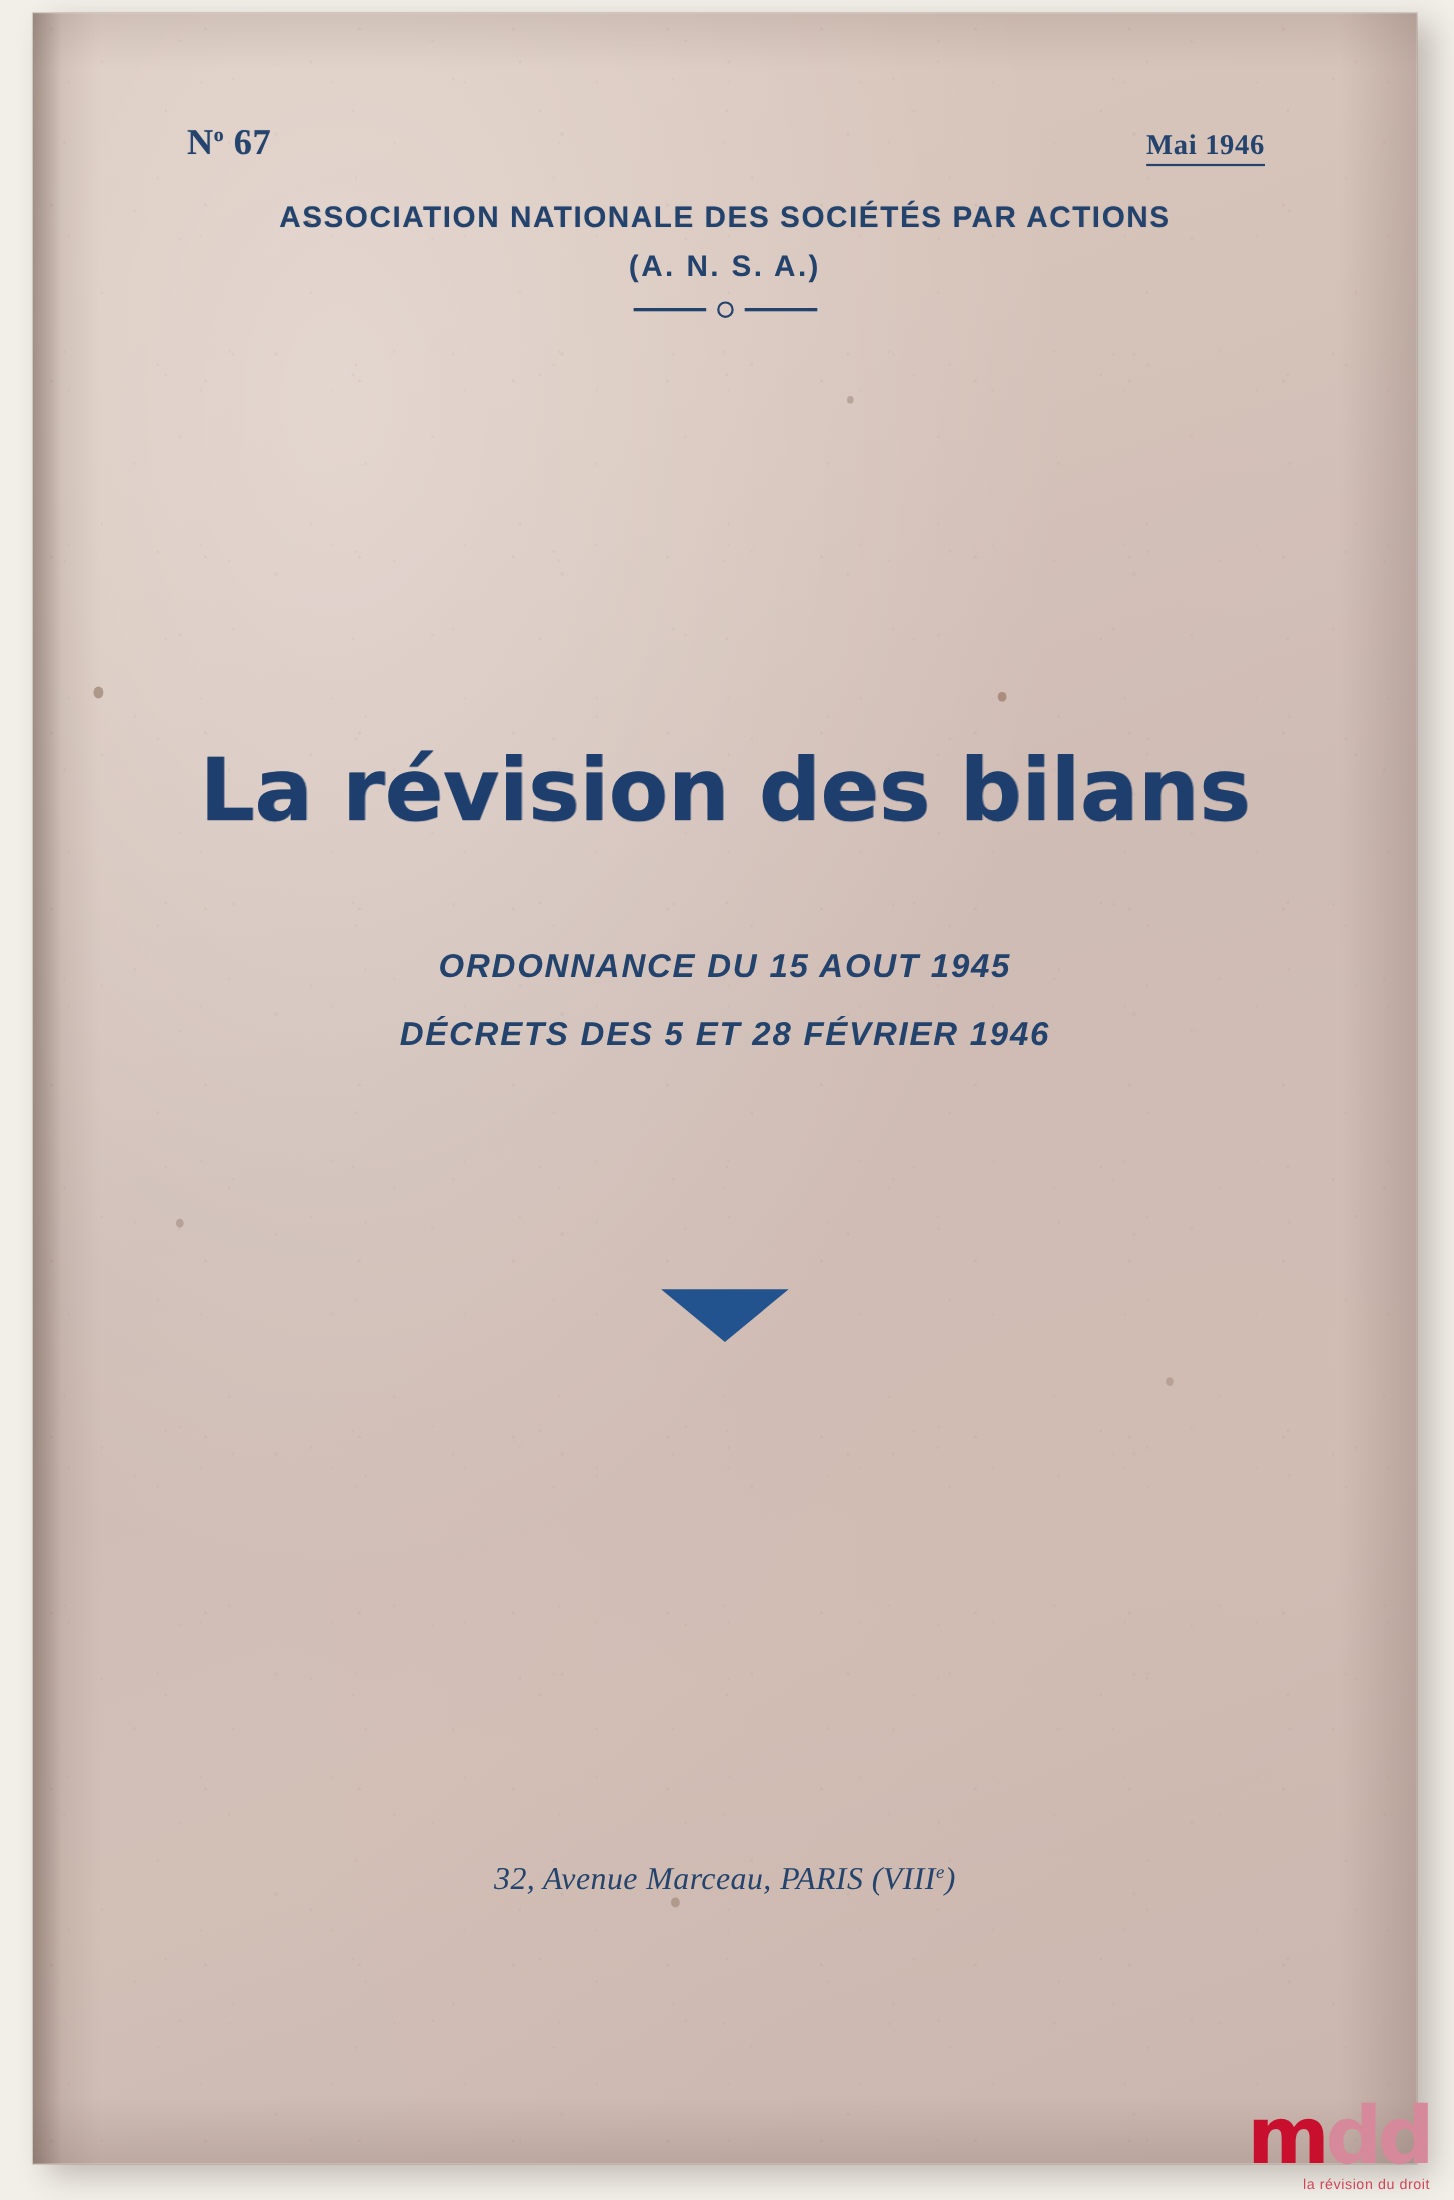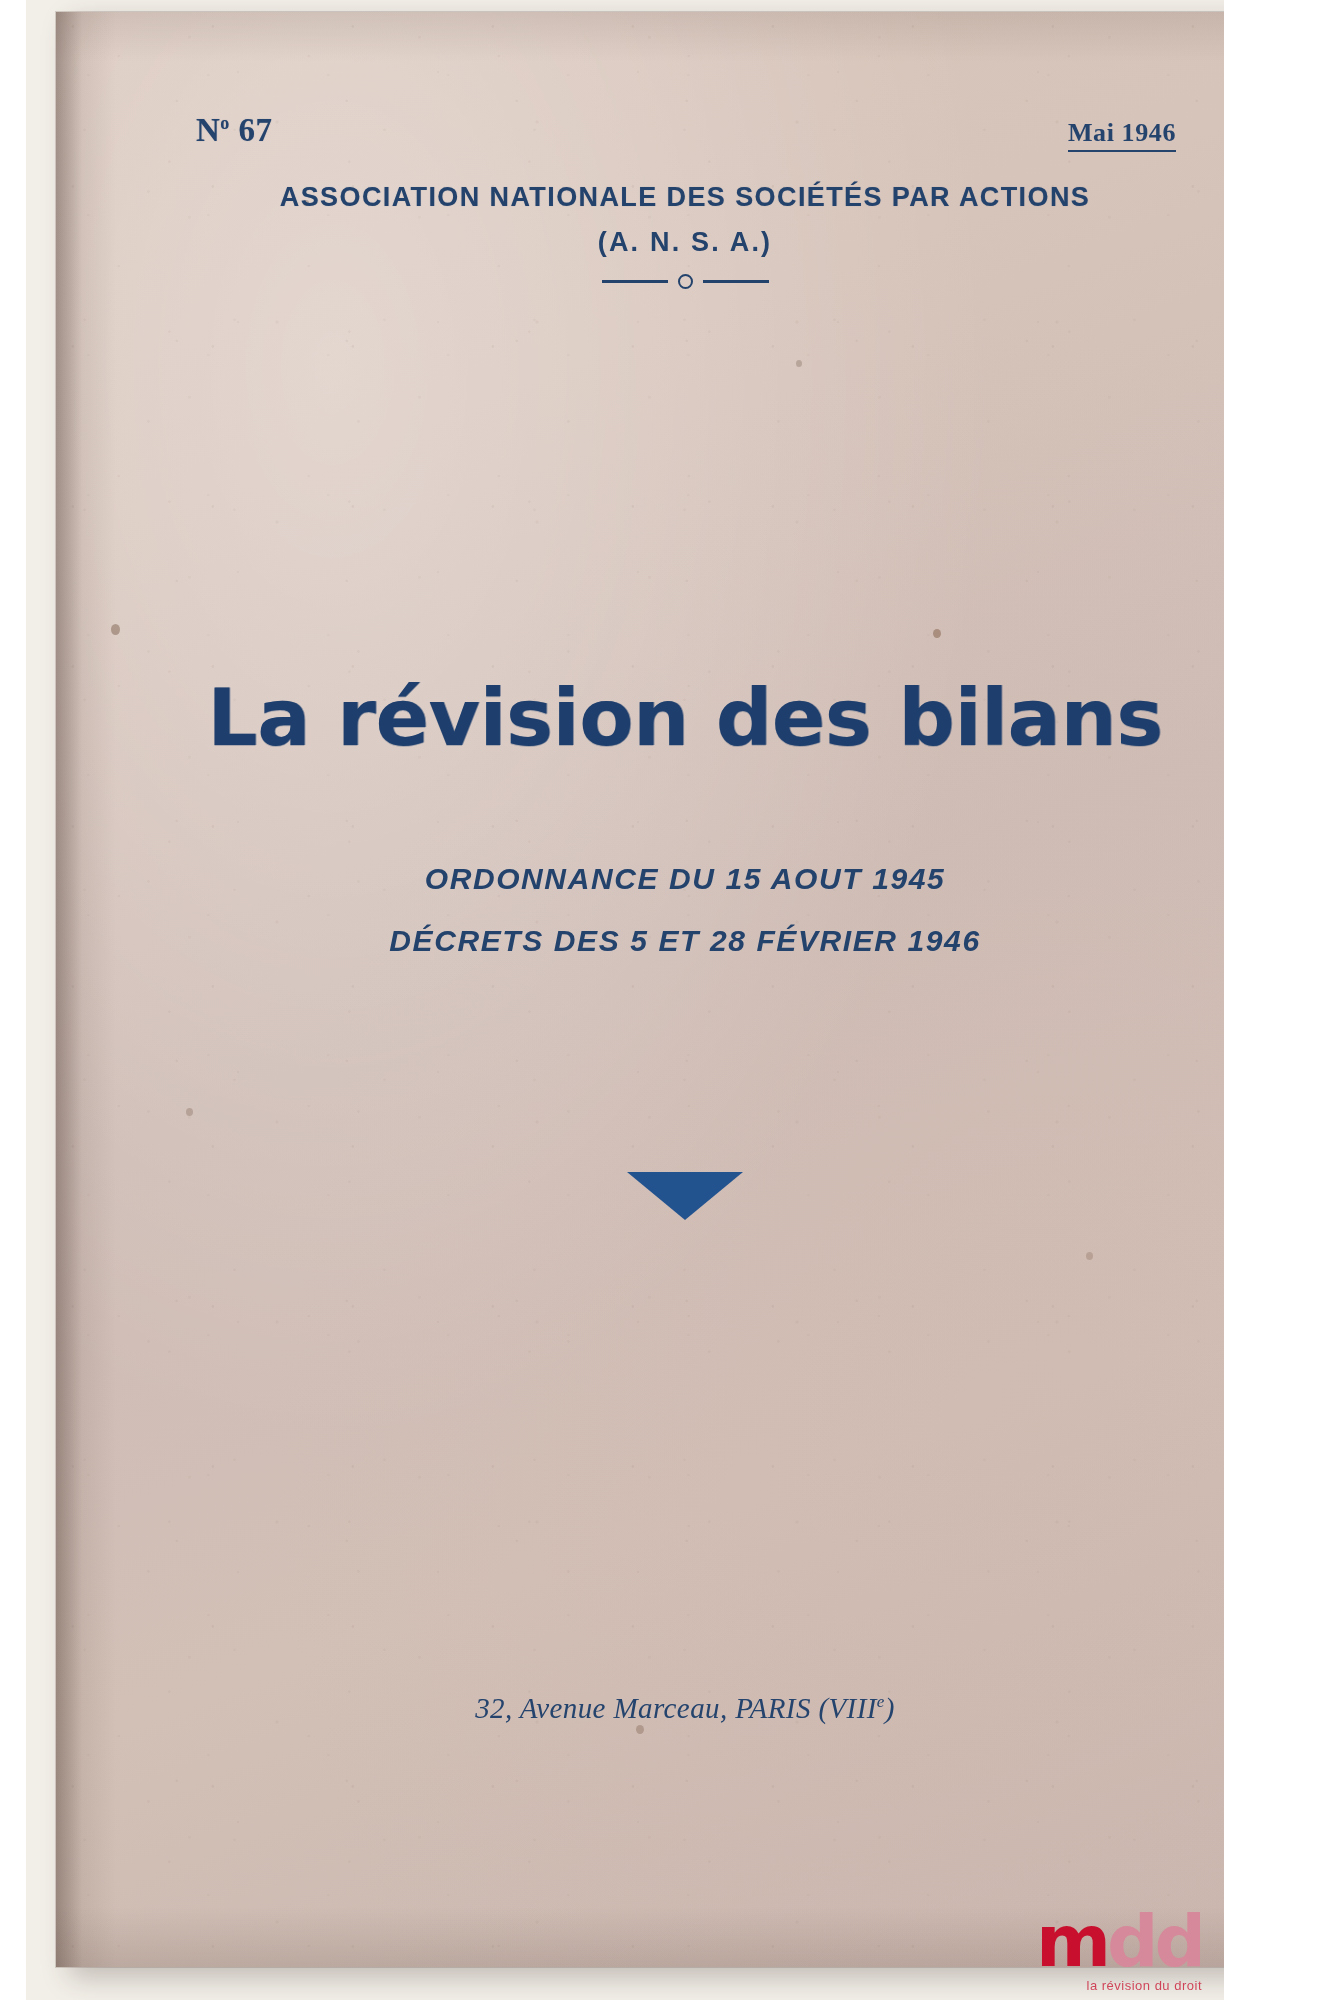--- a/index.html
+++ b/index.html
@@ -10,25 +10,24 @@
   body {
     width: 1322px;
     height: 2000px;
     overflow: hidden;
     font-family: "Liberation Sans", sans-serif;
   }
 
   
   .scan {
     position: relative;
-    width: 1198px;
+    width: 1322px;
     height: 2000px;
     background: #f2efe8;
     overflow: hidden;
-    margin-left: 26px;
   }
 
   
   .cover {
     position: absolute;
     left: 30px;
     top: 12px;
     width: 1258px;
     height: 1955px;
     background:

